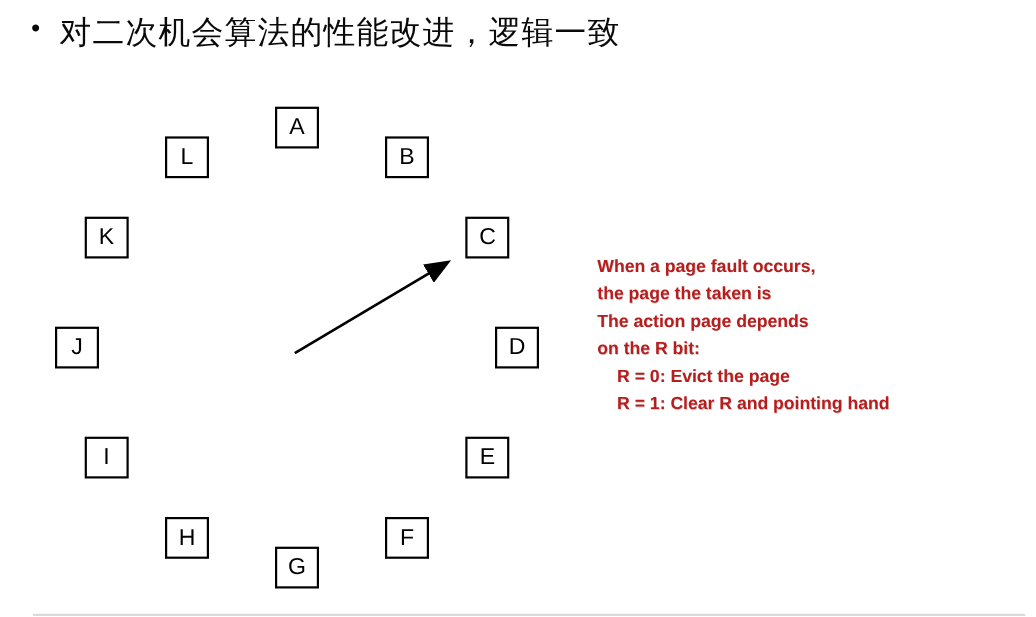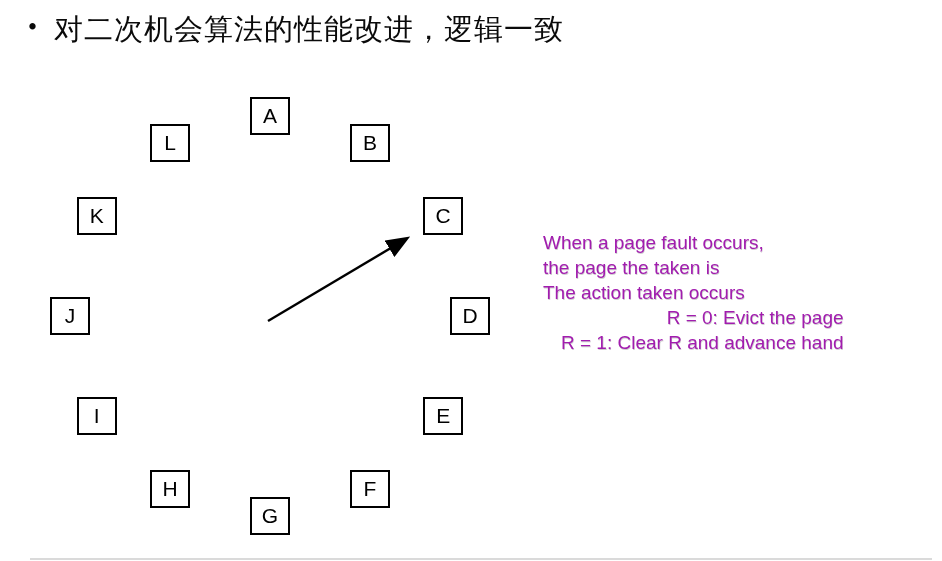--- a/index.html
+++ b/index.html
@@ -60,27 +60,28 @@
     top: 0;
     width: 942px;
     height: 561px;
     pointer-events: none;
   }
   
   .caption {
     position: absolute;
     left: 543px;
     top: 230px;
-    font-size: 19px;
+    font-size: 16px;
     line-height: 25px;
-    color: #a21caf;
+    color: #b91c1c;
     text-shadow: 0.6px 0.6px 0 rgba(60,60,60,0.25);
     white-space: nowrap;
+    font-weight: bold;
   }
-  .cap-line.indent { padding-left: 18px; text-align: right; }
+  .cap-line.indent { padding-left: 18px; }
   
   .scan-edge {
     position: absolute;
     left: 30px;
     right: 10px;
     bottom: 1px;
     height: 2px;
     background: rgba(150,150,150,0.35);
   }
 </style>
@@ -113,20 +114,21 @@
       <div class="node" style="left: 170px; top: 489.205px;">H</div>
       <div class="node" style="left: 96.7949px; top: 416px;">I</div>
       <div class="node" style="left: 70px; top: 316px;">J</div>
       <div class="node" style="left: 96.7949px; top: 216px;">K</div>
       <div class="node" style="left: 170px; top: 142.795px;">L</div>
     </div>
 
   <div class="caption">
       <div class="cap-line">When a page fault occurs,</div>
       <div class="cap-line">the page the taken is</div>
-      <div class="cap-line">The action taken occurs</div>
+      <div class="cap-line">The action page depends</div>
+      <div class="cap-line">on the R bit:</div>
       <div class="cap-line indent">R = 0: Evict the page</div>
-      <div class="cap-line indent">R = 1: Clear R and advance hand</div>
+      <div class="cap-line indent">R = 1: Clear R and pointing hand</div>
     </div>
 
   <div class="scan-edge"></div>
 
 </div>
 
 </body></html>

